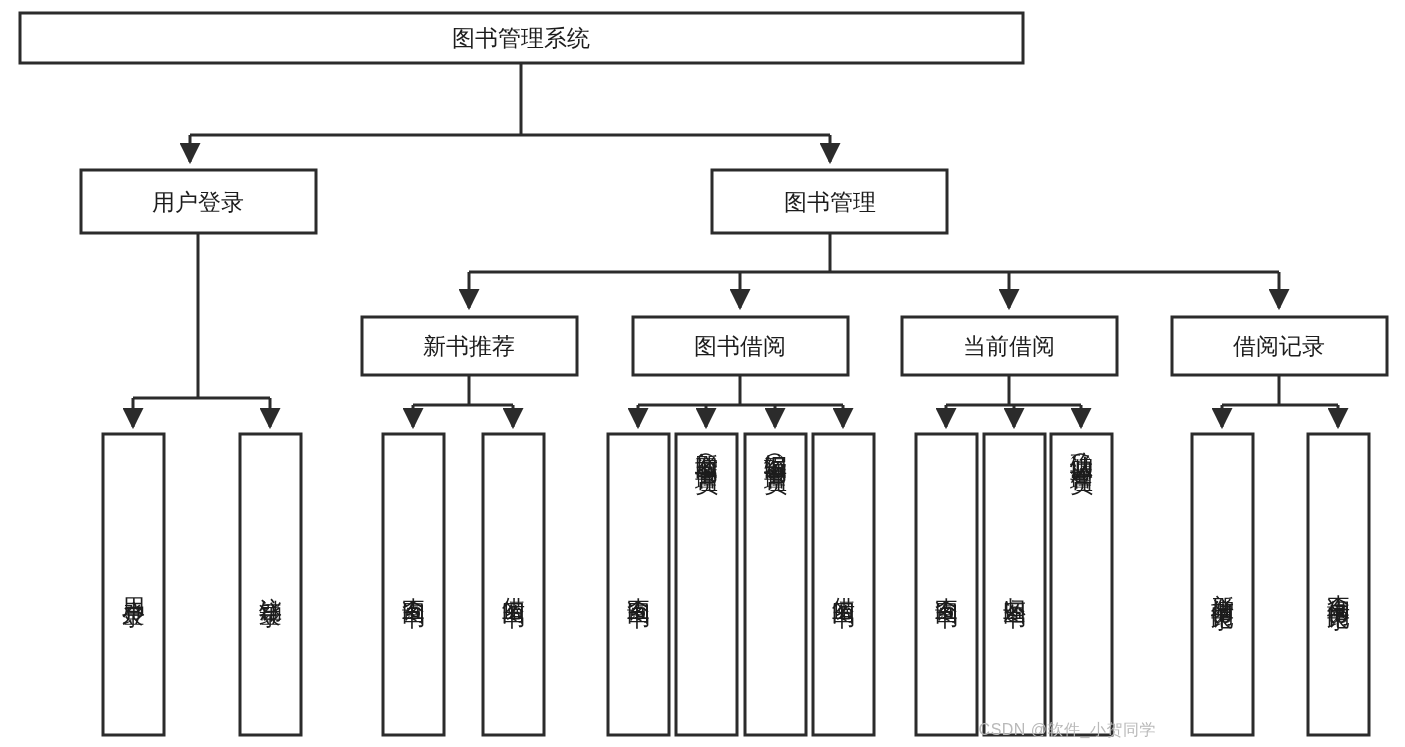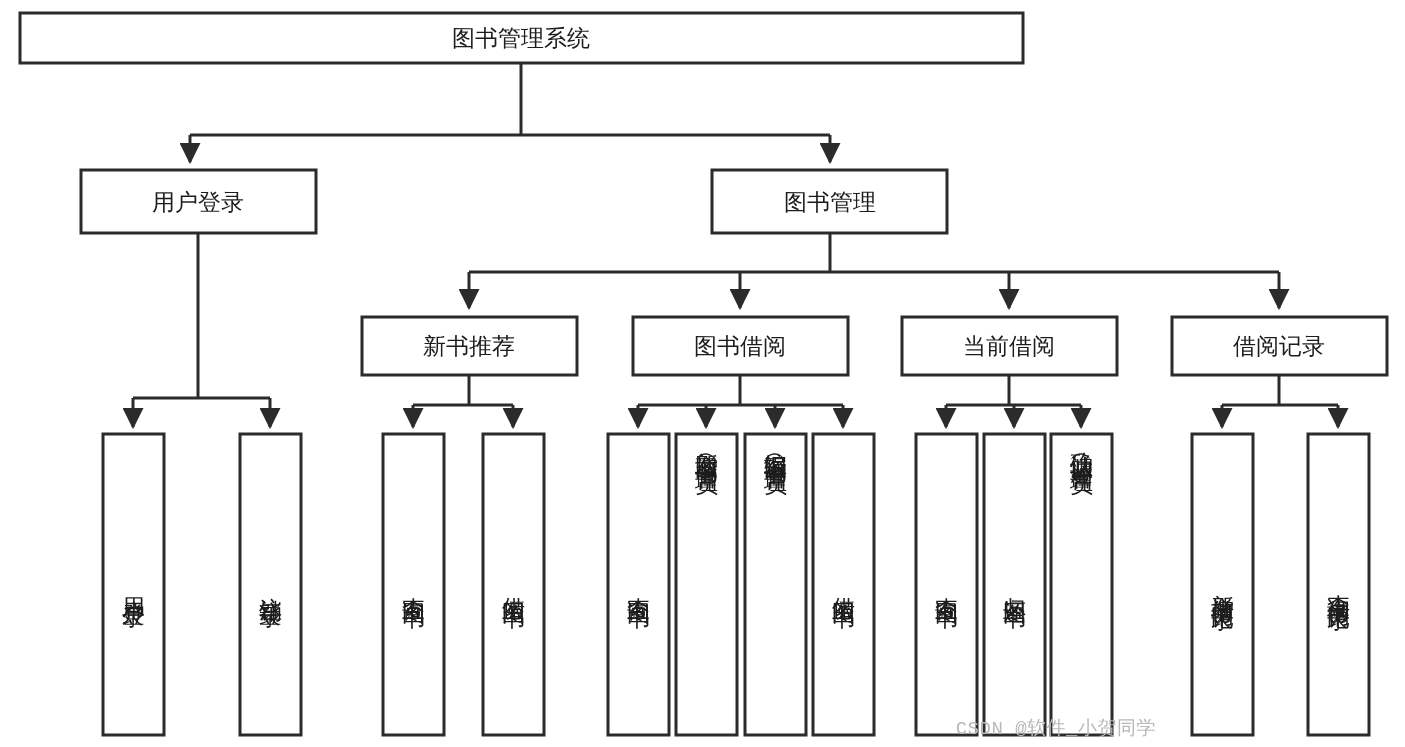--- a/index.html
+++ b/index.html
@@ -67,22 +67,22 @@
     line-height: 1.18;
     letter-spacing: 3px;
     color: #1c1c1c;
     white-space: nowrap;
     text-align: center;
   }
   .watermark {
     position: absolute;
     right: 10px;
     bottom: 6px;
-    font-family: Liberation Mono, monospace;
-    font-size: 19px;
+    font-family: Liberation Sans, sans-serif;
+    font-size: 16px;
     color: #b9b9b9;
     letter-spacing: 0.5px;
     user-select: none;
   }
 </style>
 </head>
 <body>
 
 <div id="diagram-root">
 

